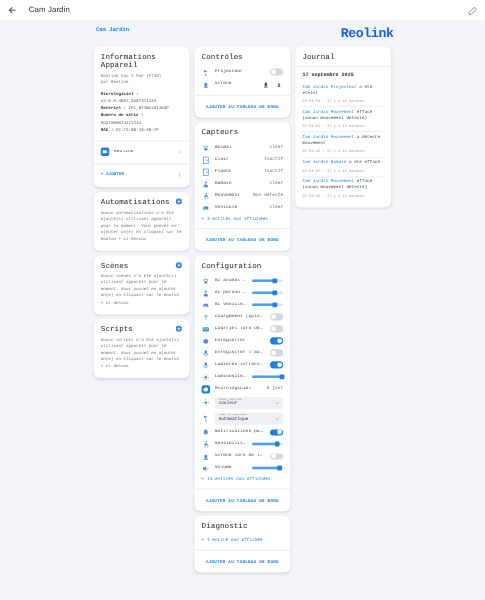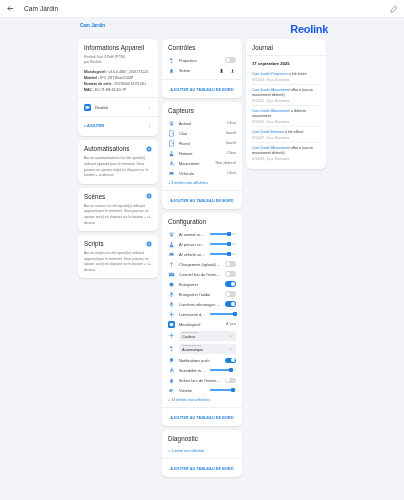--- a/index.html
+++ b/index.html
@@ -14,21 +14,21 @@
     height: 18px; background: #ffffff;
     display: flex; align-items: center;
     padding: 0 6px; gap: 9px;
     border-bottom: 1px solid #f0f0f0;
   }
   .back-arrow { width: 9px; height: 9px; flex: 0 0 auto; opacity: .75; }
   .topbar-title { font-size: 6.5px; color: #2b2b2b; letter-spacing: .1px; }
   .topbar-spacer { flex: 1; }
   .pencil { width: 8px; height: 8px; opacity: .65; }
 
-  .page { padding: 5px 4px 0 4px; height: 482px; overflow: hidden; }
+  .page { padding: 5px 4px 0 4px; height: 482px; overflow: hidden; font-family: Liberation Mono, monospace; }
   .breadcrumb-row {
     display: flex; align-items: flex-start; justify-content: space-between;
     padding: 0 0 4px 76px;
   }
   .breadcrumb { font-size: 4.6px; color: #1d7fe0; font-weight: 600; }
   .brand {
     font-size: 11px; font-weight: 700; color: #1b59e8;
     letter-spacing: -.3px; margin-right: 72px;
   }
   .columns { display: flex; gap: 4px; justify-content: center; align-items: flex-start; }

